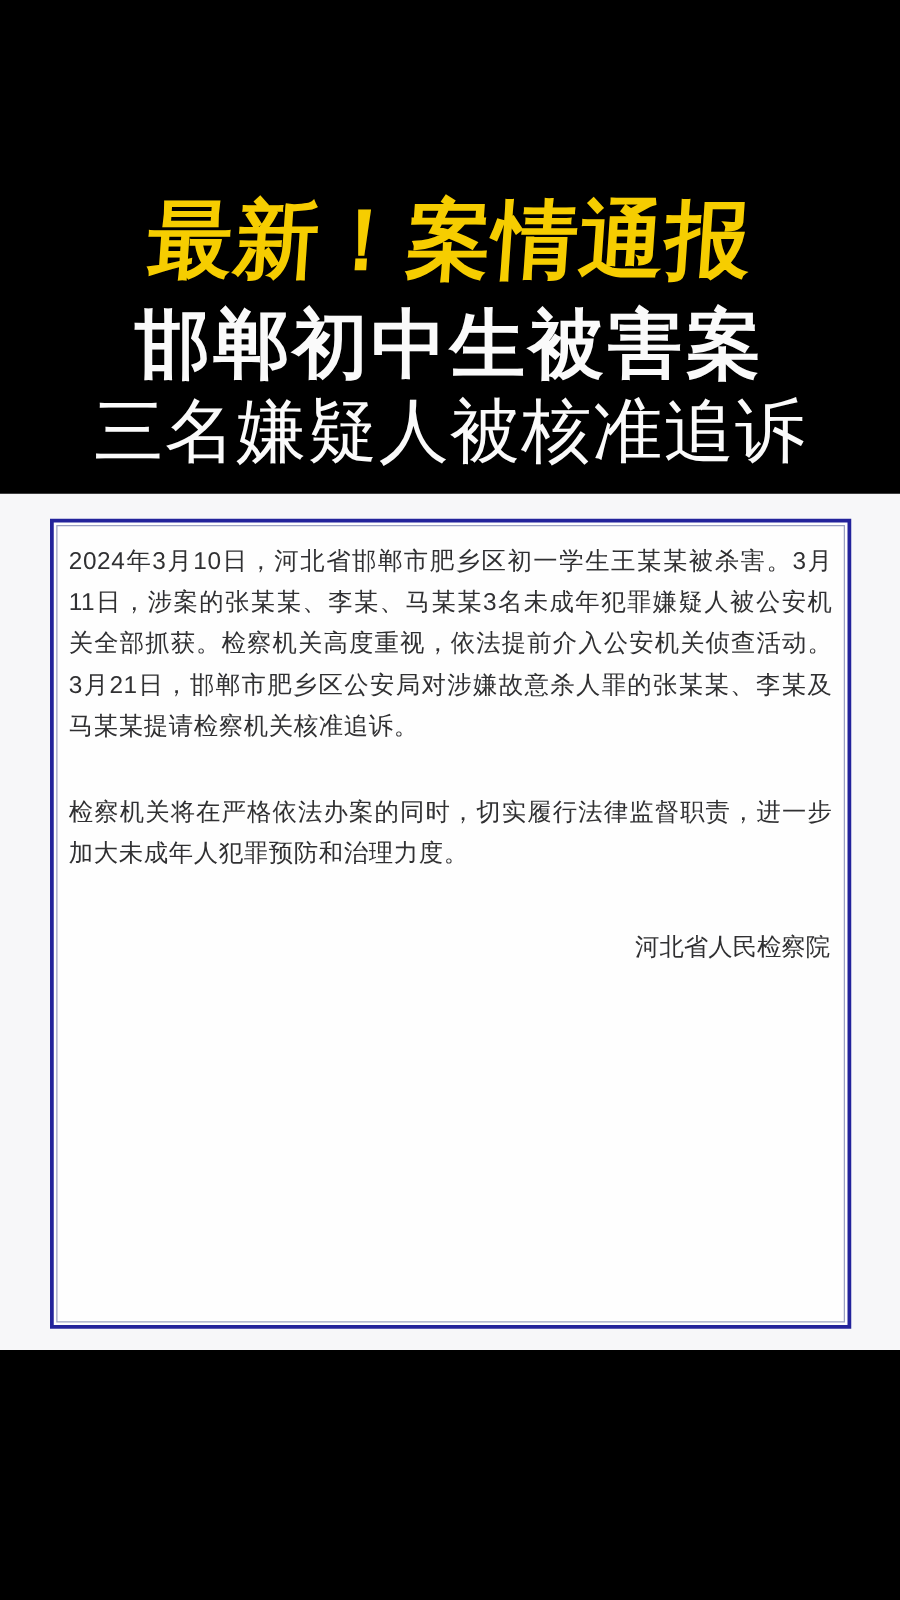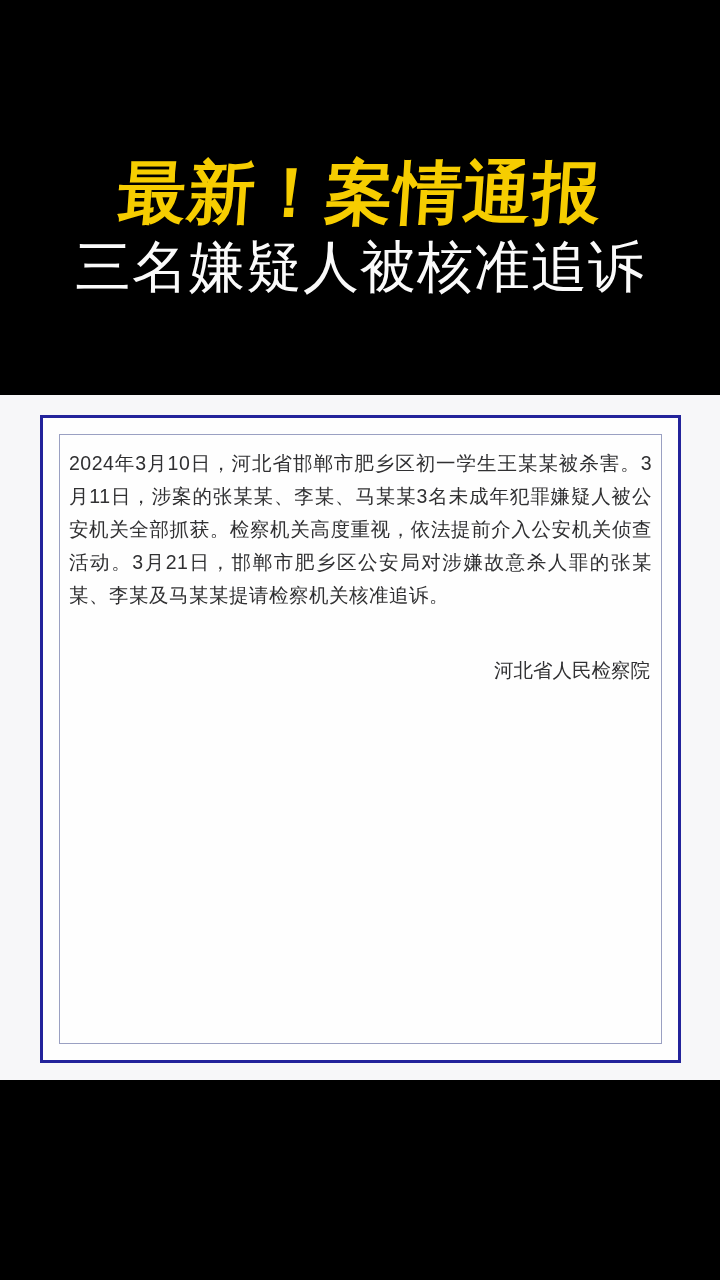--- a/index.html
+++ b/index.html
@@ -61,21 +61,21 @@
   }
   .notice-card {
     position: absolute;
     left: 40px;
     top: 20px;
     width: 641px;
     height: 648px;
     box-sizing: border-box;
     background: #fefefe;
     border: 3px solid #23239b;
-    padding: 16px;
+    padding: 2px;
   }
   .notice-inner {
     box-sizing: border-box;
     width: 100%;
     height: 100%;
     border: 1px solid #9aa0c2;
     padding: 12px 9px;
     overflow: hidden;
   }
   .notice-inner p {
@@ -97,27 +97,29 @@
     padding-right: 2px;
   }
 </style>
 </head>
 <body>
 
 <div class="page">
 
   <div class="headline">
     <div class="headline-badge">最新！案情通报</div>
+    <div class="headline-line1">邯郸初中生被害案</div>
     <div class="headline-line2">三名嫌疑人被核准追诉</div>
   </div>
 
   <div class="white-band">
     <div class="notice-card">
       <div class="notice-inner">
         <p>2024年3月10日，河北省邯郸市肥乡区初一学生王某某被杀害。3月11日，涉案的张某某、李某、马某某3名未成年犯罪嫌疑人被公安机关全部抓获。检察机关高度重视，依法提前介入公安机关侦查活动。3月21日，邯郸市肥乡区公安局对涉嫌故意杀人罪的张某某、李某及马某某提请检察机关核准追诉。</p>
+        <p>检察机关将在严格依法办案的同时，切实履行法律监督职责，进一步加大未成年人犯罪预防和治理力度。</p>
         <div class="signature">
           <div class="sig-org">河北省人民检察院</div>
 
         </div>
       </div>
     </div>
   </div>
 
 </div>
 

